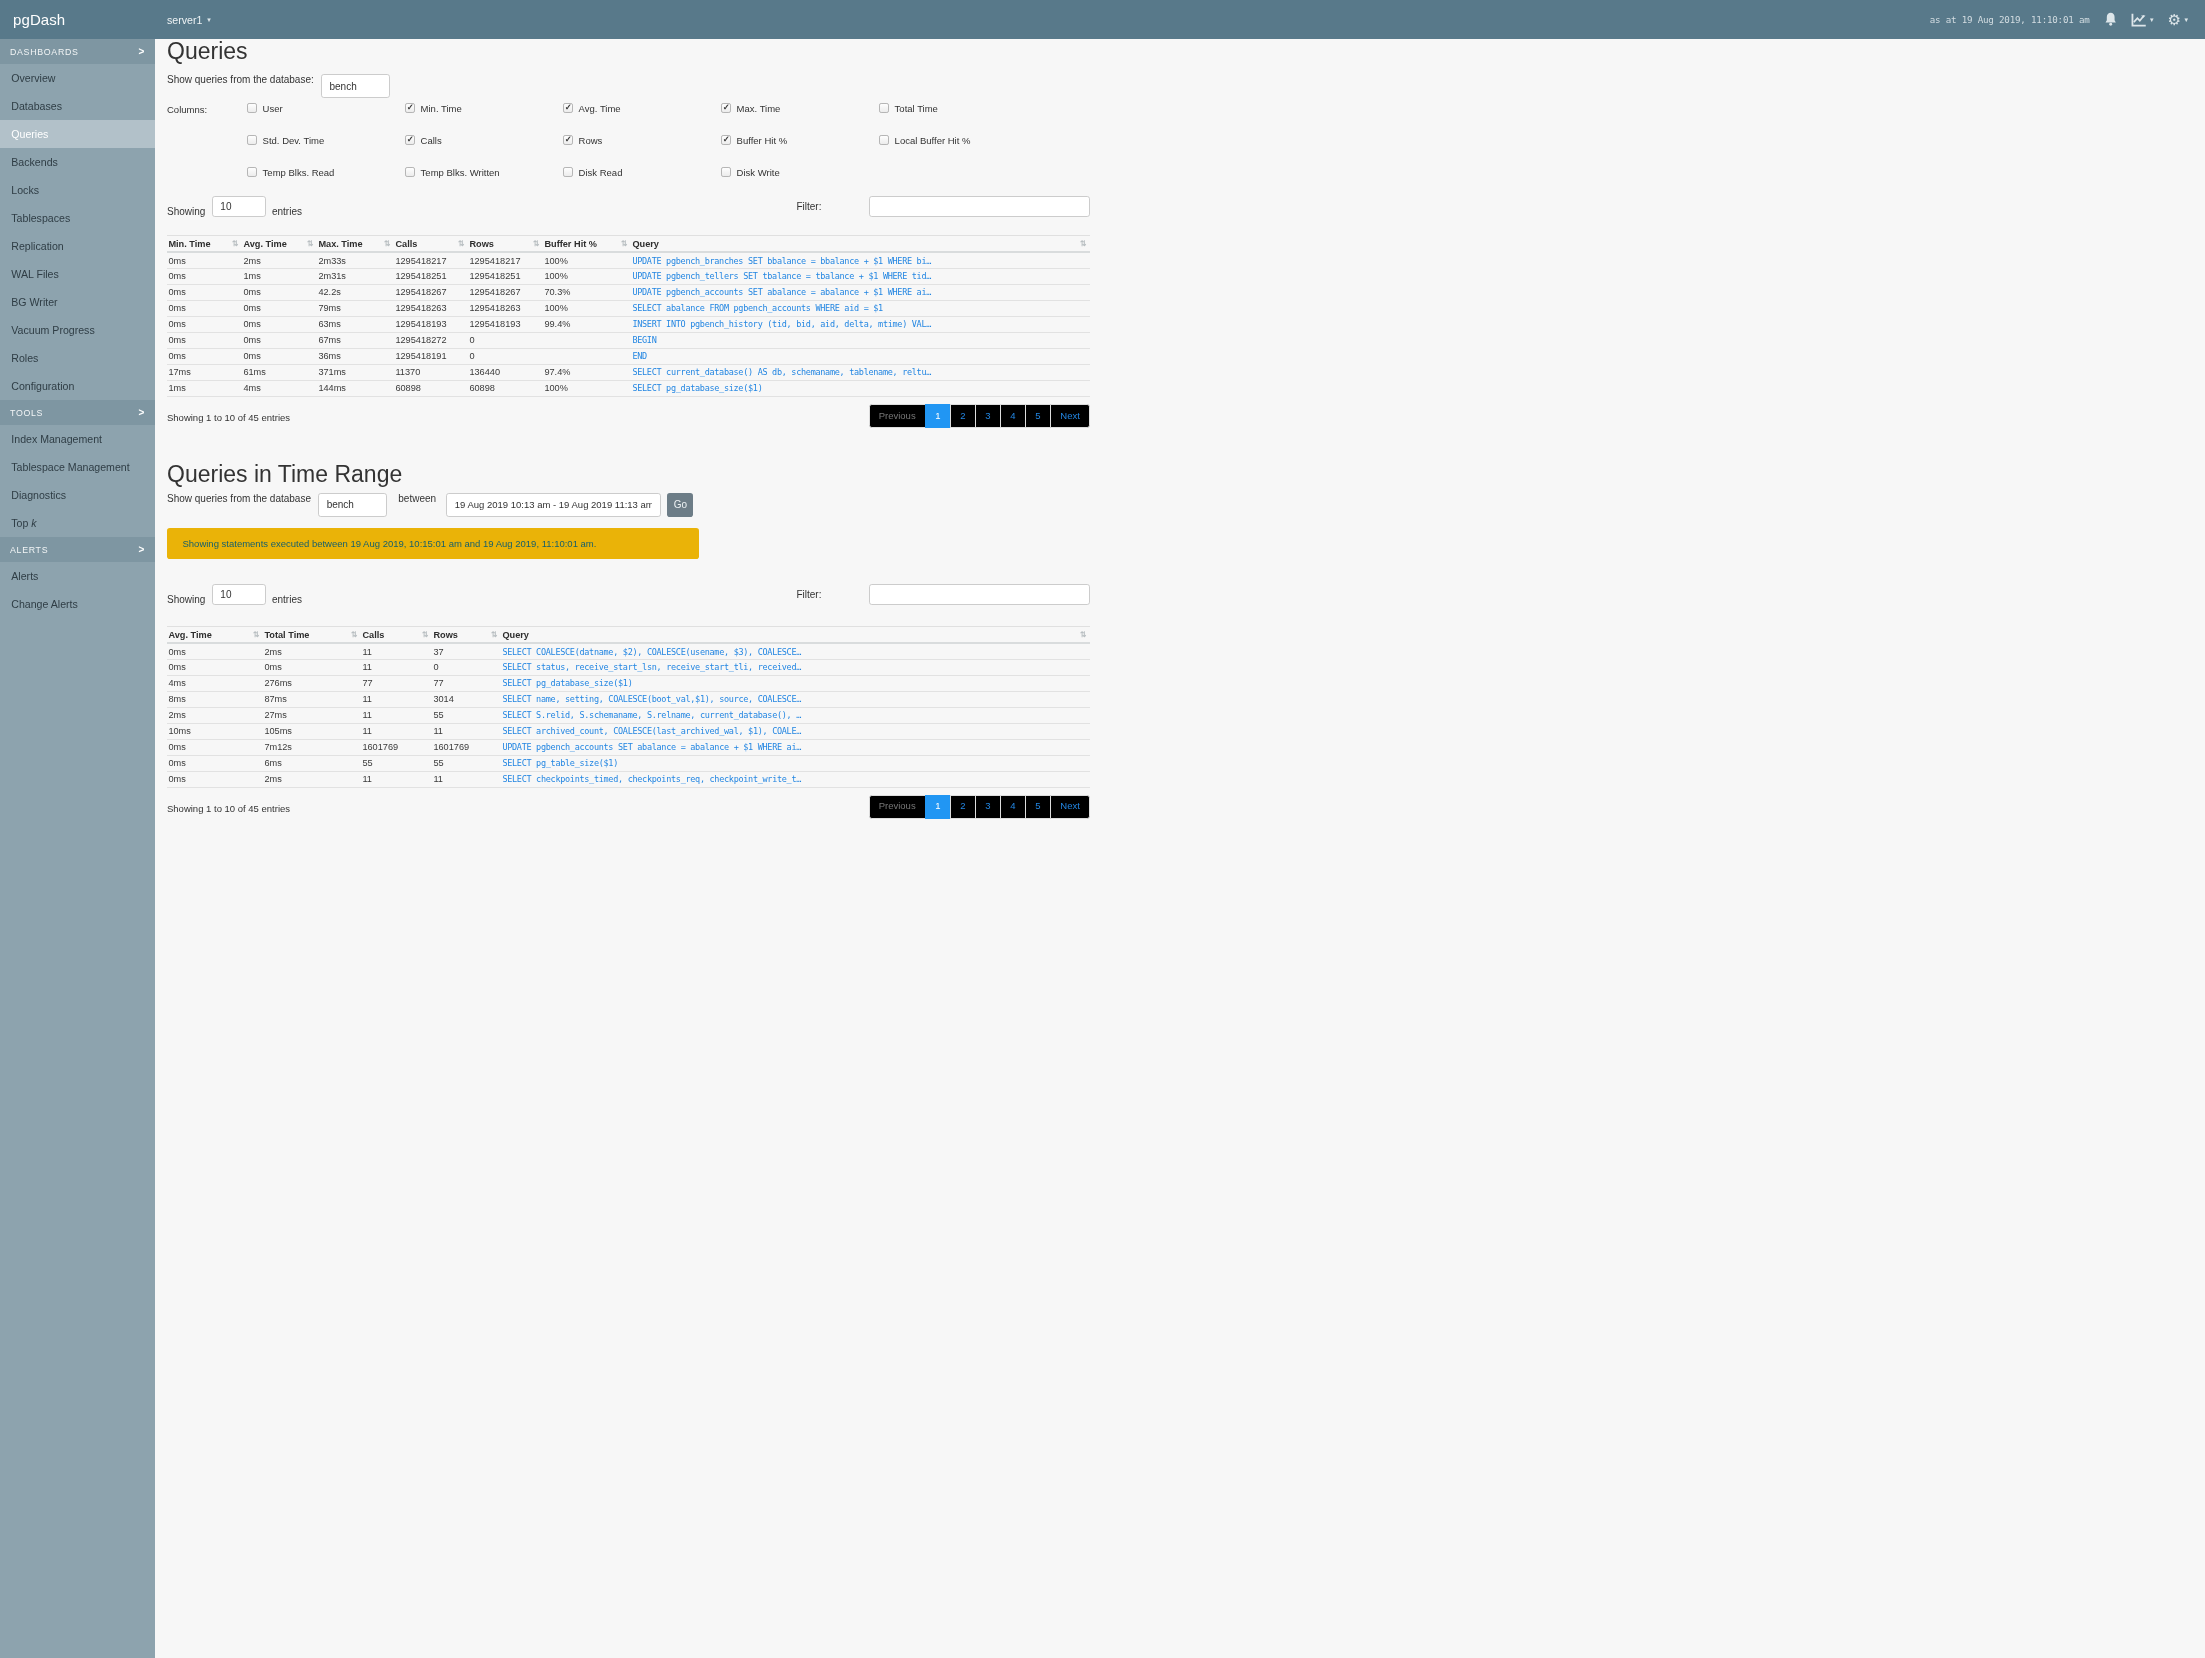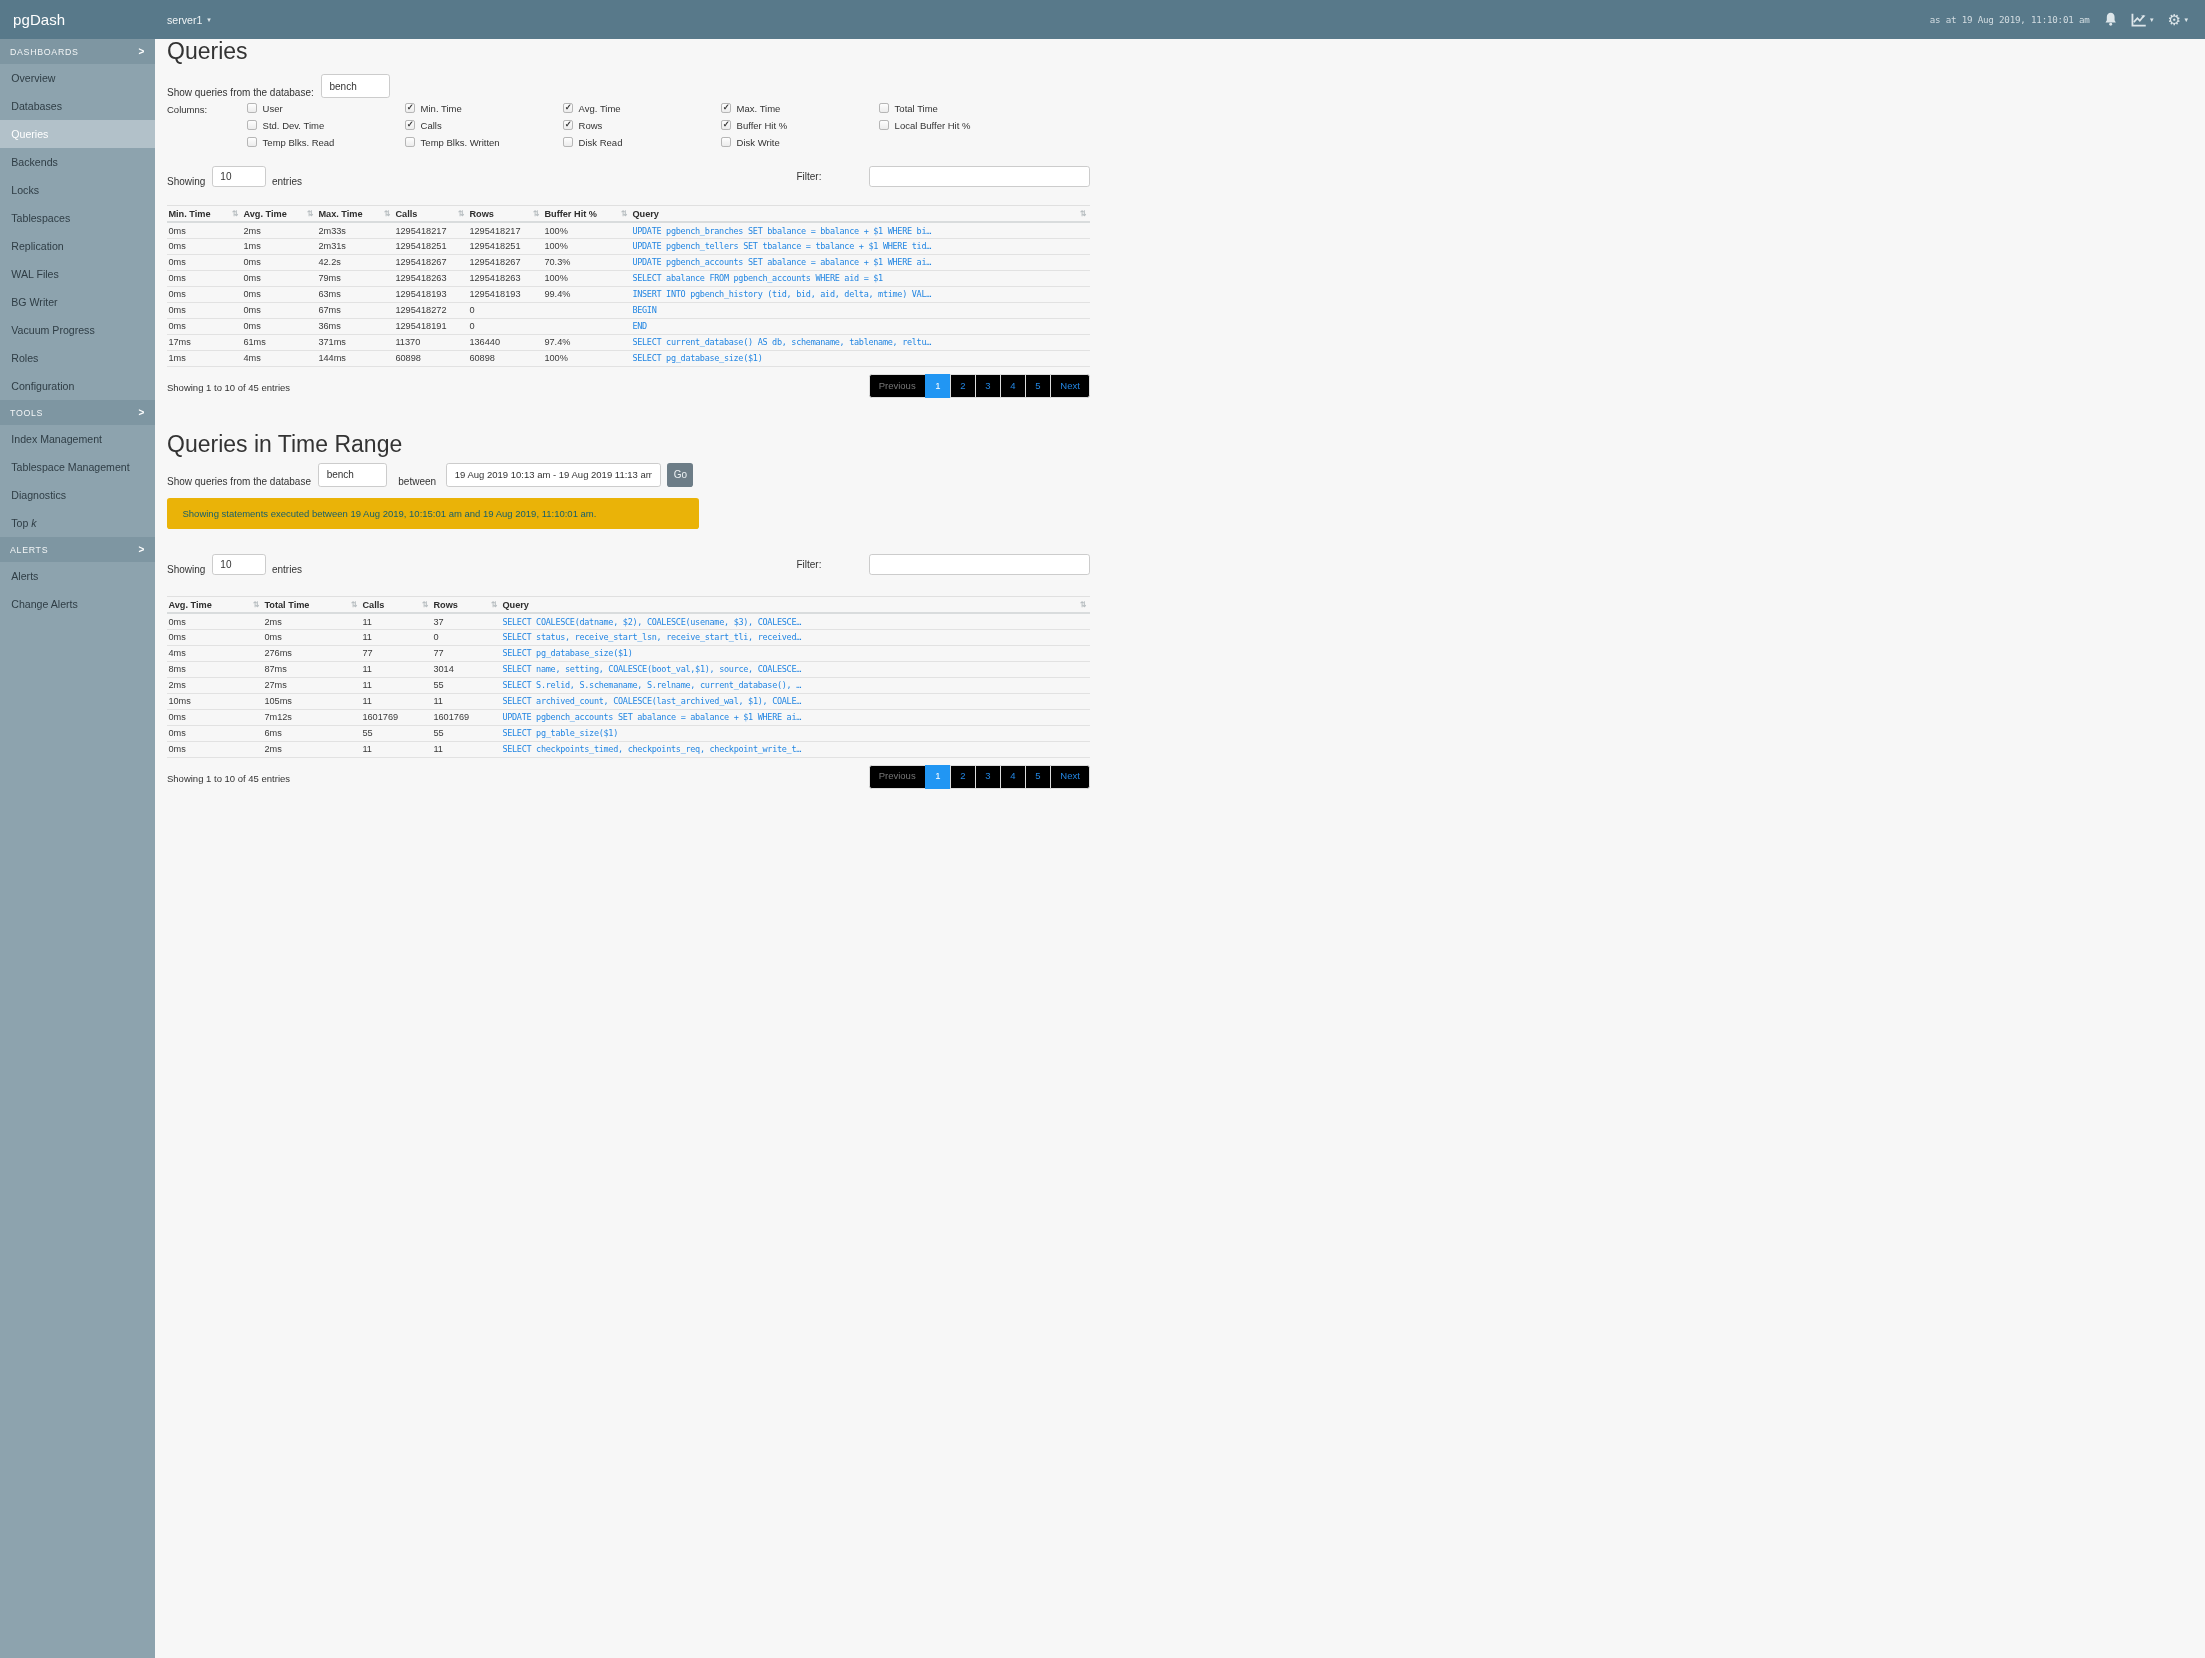--- a/index.html
+++ b/index.html
@@ -30,31 +30,31 @@
   .side-item {
     height:28px; display:flex; align-items:center; padding-left:11.3px;
     color:#2f3d45; font-size:10.6px; cursor:pointer;
   }
   .side-item i { font-style:italic; margin-left:2.8px; }
   .side-item.active { background:#b2c1c9; color:#ffffff; }
   
   .main { margin-left:155px; margin-top:39px; padding:0 12px; width:947px; }
   h1 { font-size:23px; font-weight:normal; color:#333; line-height:1.1; margin:15.5px 0 10px; }
   h1.second { margin-top:34px; margin-bottom:0; }
-  .row { display:flex; align-items:flex-end; }
+  .row { display:flex; align-items:flex-start; }
   .lbl { font-size:10px; color:#333; }
   .box-input {
     border:0.7px solid #ccc; border-radius:2.8px; background:#fff; color:#333;
     font-family:"Liberation Sans",sans-serif; font-size:10px; padding:0 7.7px; height:24px;
   }
   .db-box { width:69px; margin-left:7px; }
   
   .columns-row { margin-top:5px; display:flex; align-items:flex-start; }
   .columns-label { width:80px; font-size:9.5px; padding-top:0.7px; }
-  .cb-col { width:158px; display:flex; flex-direction:column; gap:7px; }
+  .cb-col { width:158px; display:flex; flex-direction:column; gap:22px; }
   .cb-item { display:flex; align-items:center; gap:5.6px; cursor:pointer; height:10px; }
   .cb-box {
     width:10px; height:10px; border:0.7px solid #b5b5b5; border-radius:2.1px;
     background:linear-gradient(#fefefe,#ececec); position:relative; flex:none;
   }
   .cb-box.checked::after {
     content:attr(data-check); position:absolute; left:0.7px; top:-2.1px;
     font-size:8.5px; font-weight:bold; color:#3a3a3a;
   }
   .cb-label { font-size:9.5px; color:#333; }

